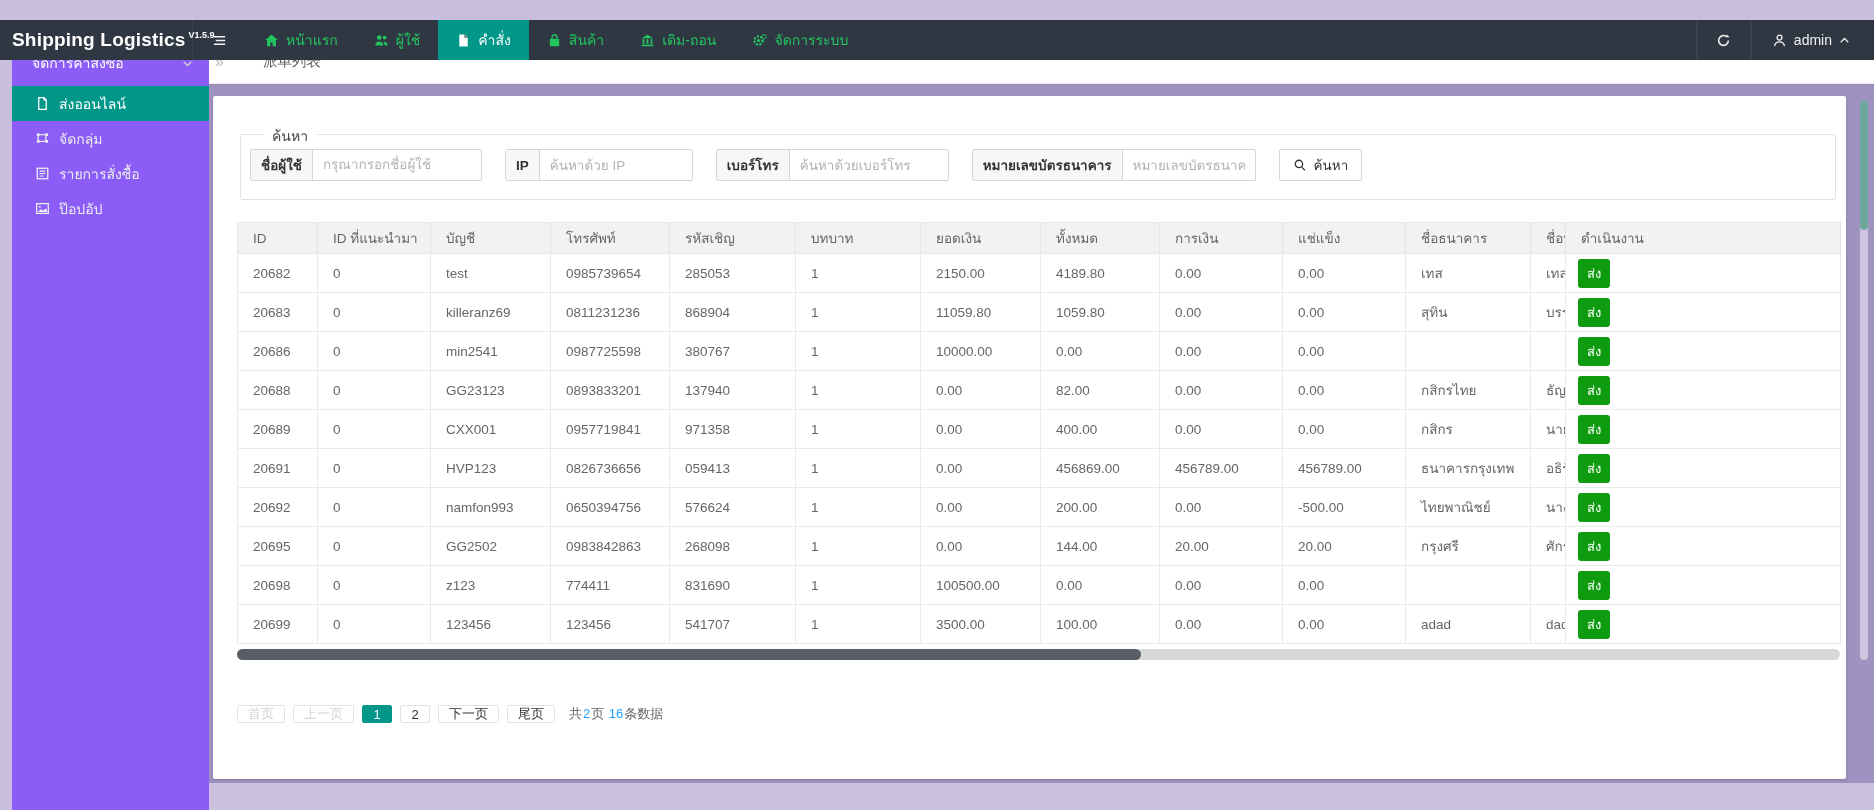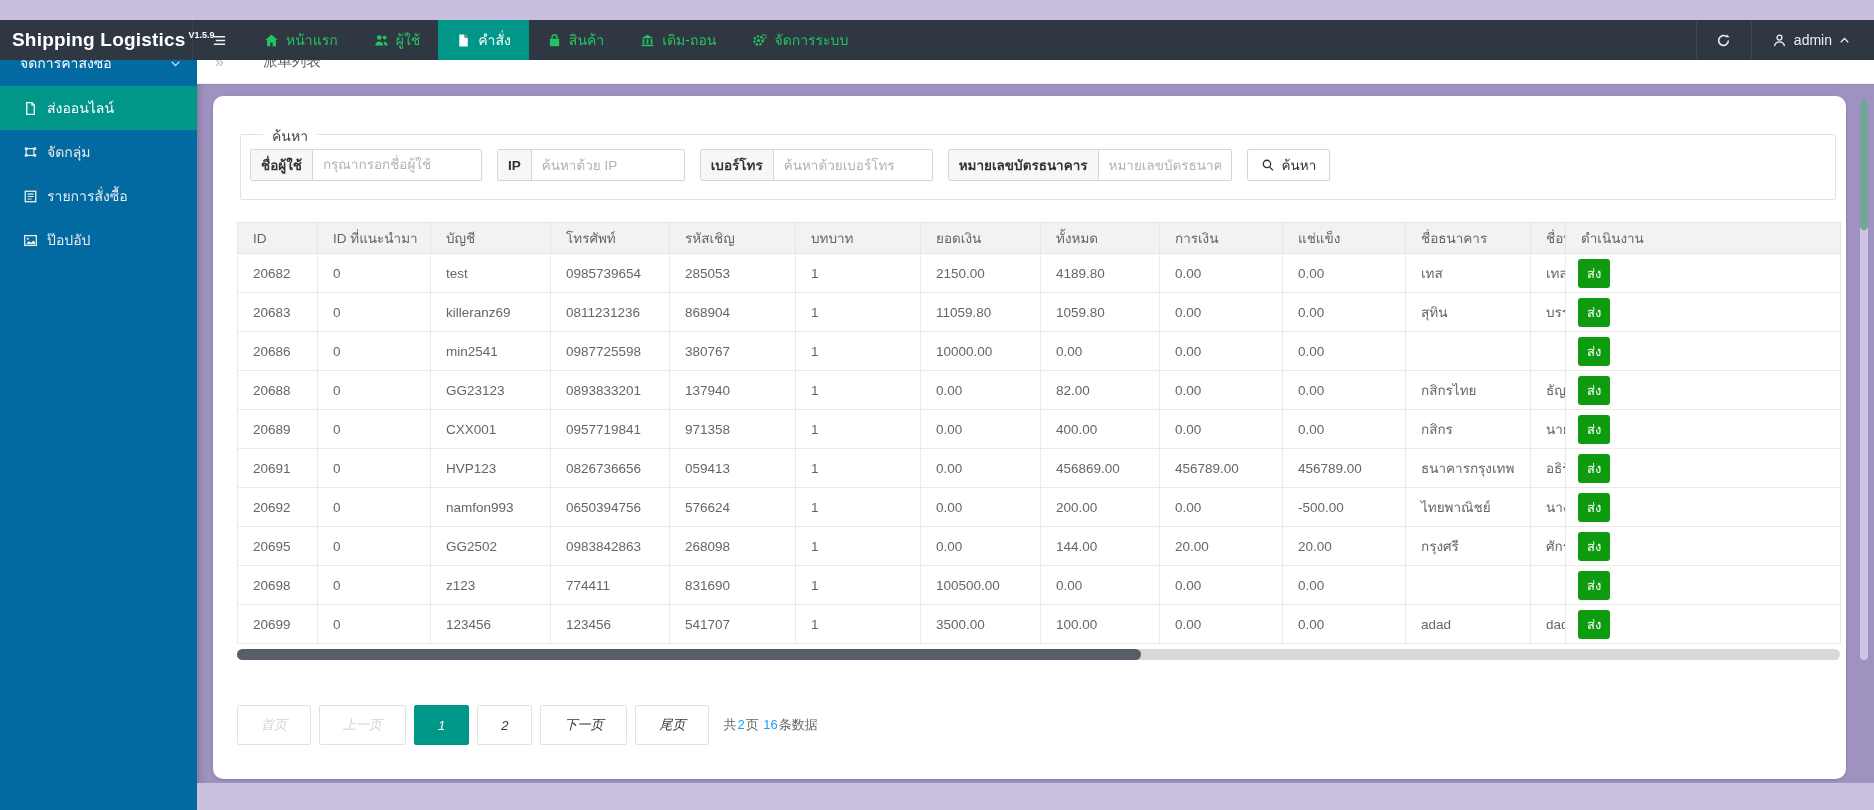--- a/index.html
+++ b/index.html
@@ -17,44 +17,44 @@
   .nav-item.active { background:var(--accent); color:#fff; }
   .nav-right { margin-left:auto; display:flex; align-items:stretch; }
   .refresh-cell { width:56px; display:flex; align-items:center; justify-content:center; border-left:1px solid rgba(255,255,255,.07); border-right:1px solid rgba(255,255,255,.07); cursor:pointer; }
   .admin-cell { display:flex; align-items:center; gap:7px; padding:0 24px 0 20px; font-size:14px; cursor:pointer; }
 
   .icon { display:inline-flex; }
   .icon svg { width:15px; height:15px; display:block; }
   .icon.sm svg { width:11px; height:11px; }
 
   
-  .sidebar { position:absolute; top:40px; left:0; width:197px; height:770px; background:#0369a1; z-index:10; }
+  .sidebar { position:absolute; top:40px; left:12px; width:197px; height:770px; background:#8b5cf6; z-index:10; }
   .side-group { height:46px; display:flex; align-items:center; padding:0 16px 0 20px; color:#fff; font-size:14px; cursor:pointer; }
   .side-group .chev { margin-left:auto; color:#cfd3d8; }
-  .side-item { height:44px; display:flex; align-items:center; gap:9px; padding-left:23px; color:#e9edf0; font-size:14px; cursor:pointer;font-family:Liberation Serif, serif; }
+  .side-item { height:35px; display:flex; align-items:center; gap:9px; padding-left:23px; color:#e9edf0; font-size:14px; cursor:pointer;font-family:Liberation Serif, serif; }
   .side-item.active { background:var(--accent); color:#fff; }
 
   
   .crumbbar { position:absolute; top:40px; left:197px; width:1677px; height:44px; background:#fff; display:flex; align-items:center; padding-left:18px; border-bottom:1px solid #ececec; }
   .crumb-sep { color:#b9b9b9; font-size:16px; margin-right:9px; }
   .crumb-title { color:#5f5f5f; font-size:14.5px;margin-left:30px; }
 
   
   .main-bg { position:absolute; top:84px; left:197px; width:1677px; height:726px; background:#a092c0; box-shadow:inset 6px 0 8px -5px rgba(0,0,0,.25); }
   .footer-strip { position:absolute; bottom:0; left:0; width:100%; height:27px; background:#cbc1de; }
   .v-scroll-track { position:absolute; top:16px; right:6px; width:8px; height:560px; background:#cfc5e2; border-radius:4px; }
   .v-scroll-thumb { position:absolute; top:0; left:0; width:8px; height:130px; background:#6fa89b; border-radius:4px; }
 
   
-  .card { position:absolute; top:12px; left:16px; width:1633px; height:683px; background:#fff; border-radius:10px; box-shadow:0 1px 3px rgba(0,0,0,.18); }
+  .card { position:absolute; top:12px; left:16px; width:1633px; height:683px; background:#fff; border-radius:2px; box-shadow:0 1px 3px rgba(0,0,0,.18); }
 
   
   .fieldset { position:absolute; top:38px; left:27px; width:1596px; height:66px; border:1px solid #e2e2e2; border-radius:2px; }
   .legend { position:absolute; top:-10px; left:22px; background:#fff; padding:0 9px; font-size:14px; color:#444; }
-  .search-row { position:absolute; top:14px; left:9px; display:flex; align-items:center; gap:15px; }
+  .search-row { position:absolute; top:14px; left:9px; display:flex; align-items:center; gap:23px; }
   .input-group { display:flex; align-items:stretch; height:32px; border:1px solid #d6d6d6; border-radius:2px; background:#fff; }
   .ig-label { display:flex; align-items:center; padding:0 10px; background:#f7f7f7; border-right:1px solid #d6d6d6; font-size:13.5px; font-weight:bold; color:#333; white-space:nowrap; }
   .ig-input { border:none; outline:none; padding:0 10px; font-size:13.5px; color:#333; background:transparent; font-family:inherit; }
   .ig-input::placeholder { color:#b3b3b3; }
   .input-group:nth-child(1) .ig-input { width:168px;font-family:Liberation Serif, serif; }
   .input-group:nth-child(2) .ig-input { width:152px; }
   .input-group:nth-child(3) .ig-input { width:158px; }
   .input-group:nth-child(4) .ig-input { width:132px; }
   .search-btn { height:32px; display:inline-flex; align-items:center; gap:7px; padding:0 13px; background:#fff; border:1px solid #d6d6d6; border-radius:2px; font-size:13.5px; color:#333; cursor:pointer; font-family:inherit; }
   .search-btn svg { width:14px; height:14px; }
@@ -66,21 +66,21 @@
   td { background:#fff; height:39px; font-size:13.5px; color:#666; padding:0 4px 0 15px; border:1px solid #eaeaea; white-space:nowrap; overflow:hidden; }
   td.action-cell { padding-left:12px; }
   .send-btn { background:var(--send-green); color:#fff; border:none; border-radius:3px; padding:4px 9px; font-size:13px; cursor:pointer; font-family:inherit; }
 
   
   .h-scroll-track { position:absolute; top:553px; left:24px; width:1603px; height:11px; background:#d8d8d8; border-radius:6px; }
   .h-scroll-thumb { position:absolute; top:0; left:0; width:904px; height:11px; background:#595e66; border-radius:6px; }
 
   
   .pagination { position:absolute; top:609px; left:24px; display:flex; align-items:center; gap:8px; font-size:13px; }
-  .page-btn { min-width:30px; height:40px; padding:0 23px; display:inline-flex; align-items:center; justify-content:center; background:#fff; border:1px solid #e2e2e2; border-radius:2px; color:#333; cursor:pointer; white-space:nowrap;font-style:italic; }
+  .page-btn { min-width:30px; height:18px; padding:0 10px; display:inline-flex; align-items:center; justify-content:center; background:#fff; border:1px solid #e2e2e2; border-radius:2px; color:#333; cursor:pointer; white-space:nowrap; }
   .page-btn.disabled { color:#d2d2d2; cursor:default; }
   .page-btn.active { background:var(--accent); border-color:var(--accent); color:#fff; }
   .page-summary { margin-left:6px; color:#666; }
   .page-summary .hl { color:var(--hl-blue); padding:0 1px; }
 </style>
 </head>
 <body>
 
 <div class="navbar">
   <div class="brand">

